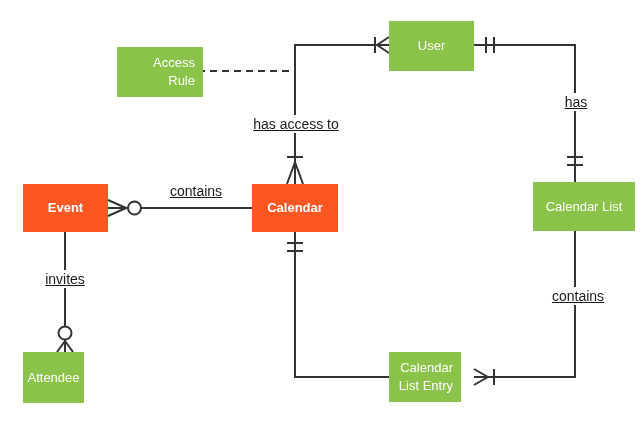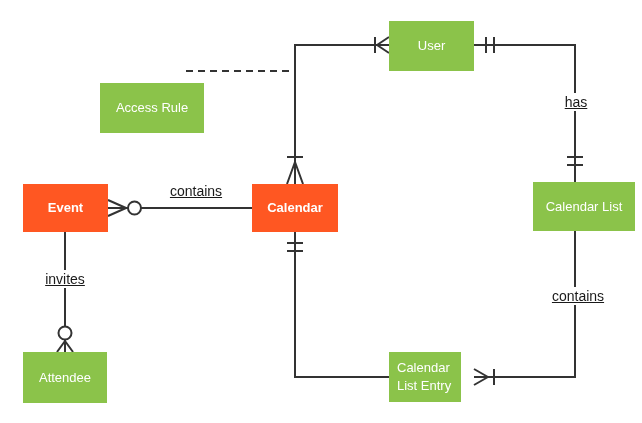--- a/index.html
+++ b/index.html
@@ -13,21 +13,21 @@
   html,body{margin:0;padding:0;background:var(--background);}
   #diagram{
     position:relative;width:642px;height:423px;background:var(--background);
     font-family:"Liberation Sans","DejaVu Sans",sans-serif;overflow:hidden;
   }
   #wires{position:absolute;left:0;top:0;}
   #wires path, #wires line{stroke:var(--line-color);stroke-width:2;fill:none;}
   #wires circle{stroke:var(--line-color);stroke-width:2;fill:#ffffff;}
   .entity{
     position:absolute;display:flex;align-items:center;justify-content:center;
-    text-align:left;color:var(--entity-text);font-size:13px;line-height:1.35;
+    text-align:right;color:var(--entity-text);font-size:13px;line-height:1.35;
     padding:8px;box-sizing:border-box;cursor:default;
   }
   .entity.green{background:var(--entity-green);}
   .entity.orange{background:var(--entity-orange);font-weight:bold;}
   .rel-label{
     position:absolute;transform:translate(-50%,-50%);
     background:var(--background);color:var(--label-text);
     font-size:14px;padding:1px 4px;white-space:nowrap;text-decoration:underline;
   }
 </style>
@@ -89,37 +89,38 @@
         <path d="M474,369 L488,377 M474,385 L488,377"></path>
         <path d="M494,369 V385"></path>
       </g>
     </g>
 
     <g>
       <path d="M186,71 H295" stroke-dasharray="7 5"></path>
     </g>
   </svg>
 
-  <div class="entity green" style="left:100px;top:47px;width:104px;height:50px;margin-top:36px;">Access Rule</div>
+  <div class="entity green" style="left:117px;top:47px;width:86px;height:50px;">Access Rule</div>
 
   <div class="entity green" style="left:389px;top:21px;width:85px;height:50px;">User</div>
 
   <div class="entity orange" style="left:23px;top:184px;width:85px;height:48px;">Event</div>
 
   <div class="entity orange" style="left:252px;top:184px;width:86px;height:48px;">Calendar</div>
 
   <div class="entity green" style="left:533px;top:182px;width:102px;height:49px;">Calendar List</div>
 
-  <div class="entity green" style="left:23px;top:352px;width:84px;height:51px;">Attendee</div>
+  <div class="entity green" style="left:23px;top:352px;width:61px;height:51px;">Attendee</div>
 
   <div class="entity green" style="left:389px;top:352px;width:72px;height:50px;">Calendar List Entry</div>
 
   <div class="rel-label" style="left:196px;top:191px;">contains</div>
 
   <div class="rel-label" style="left:65px;top:279px;">invites</div>
 
+  <div class="rel-label" style="left:296px;top:124px;">has access to</div>
 
   <div class="rel-label" style="left:576px;top:102px;">has</div>
 
 
   <div class="rel-label" style="left:578px;top:296px;">contains</div>
 
 </div>
 
 </body></html>

